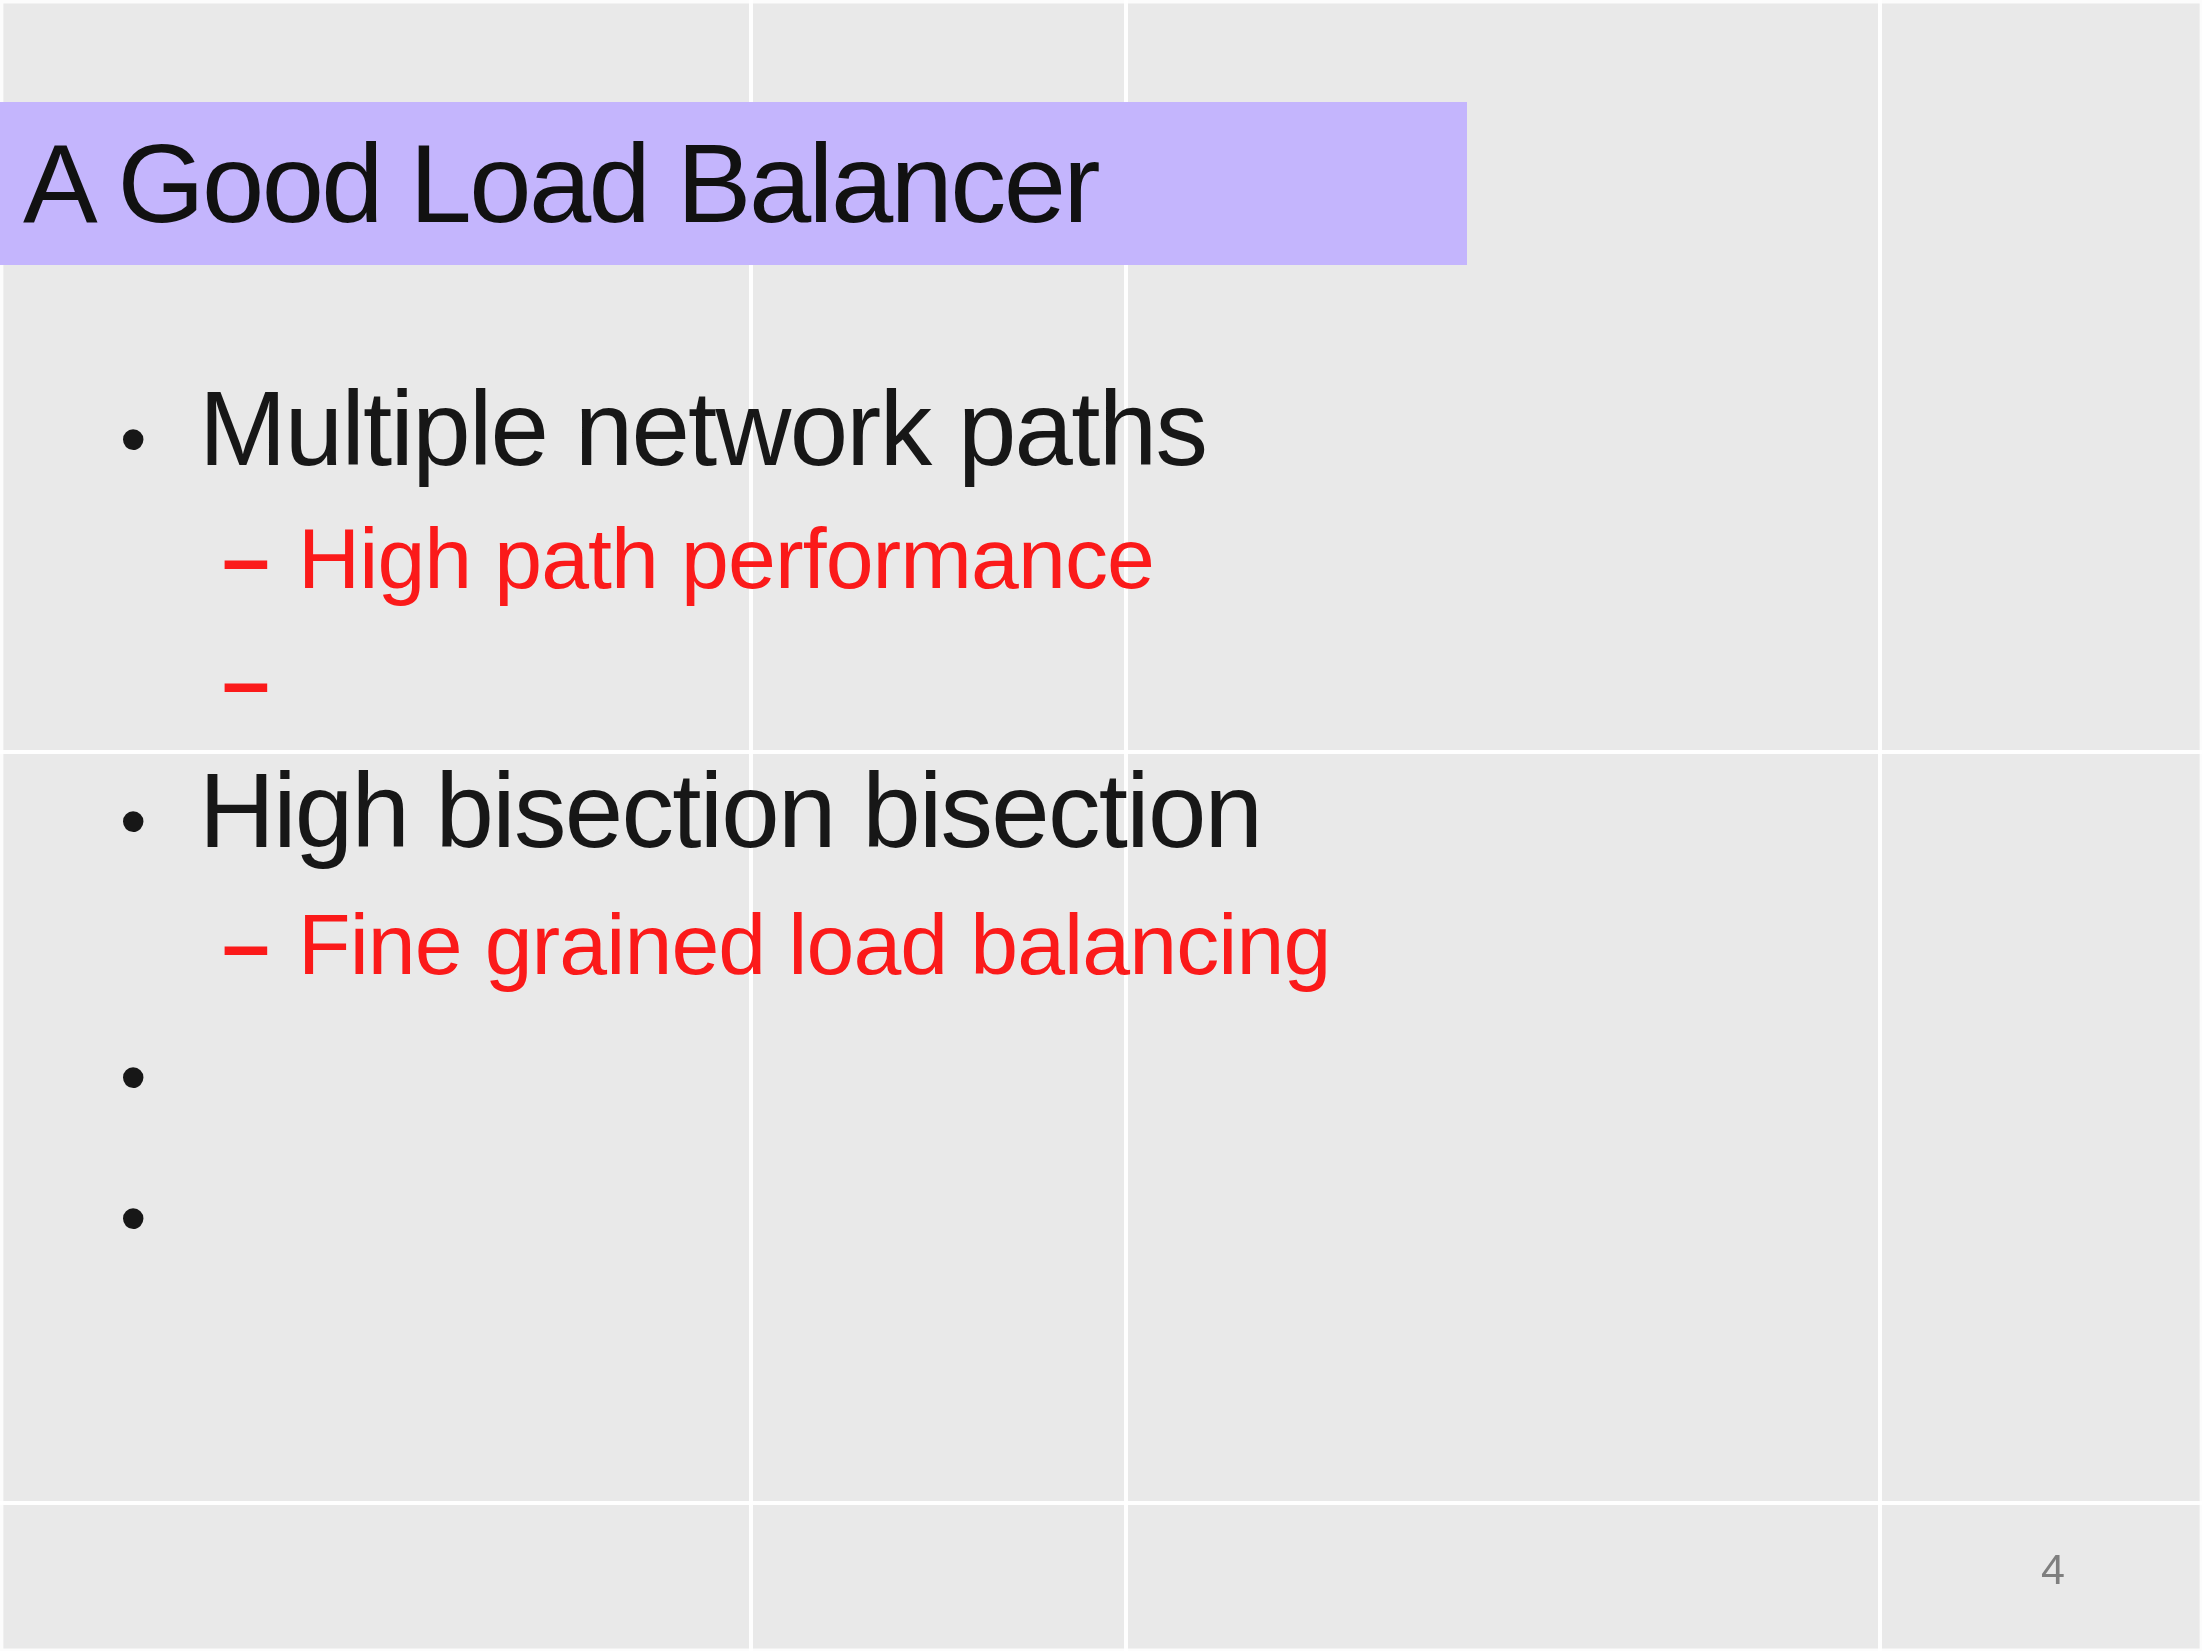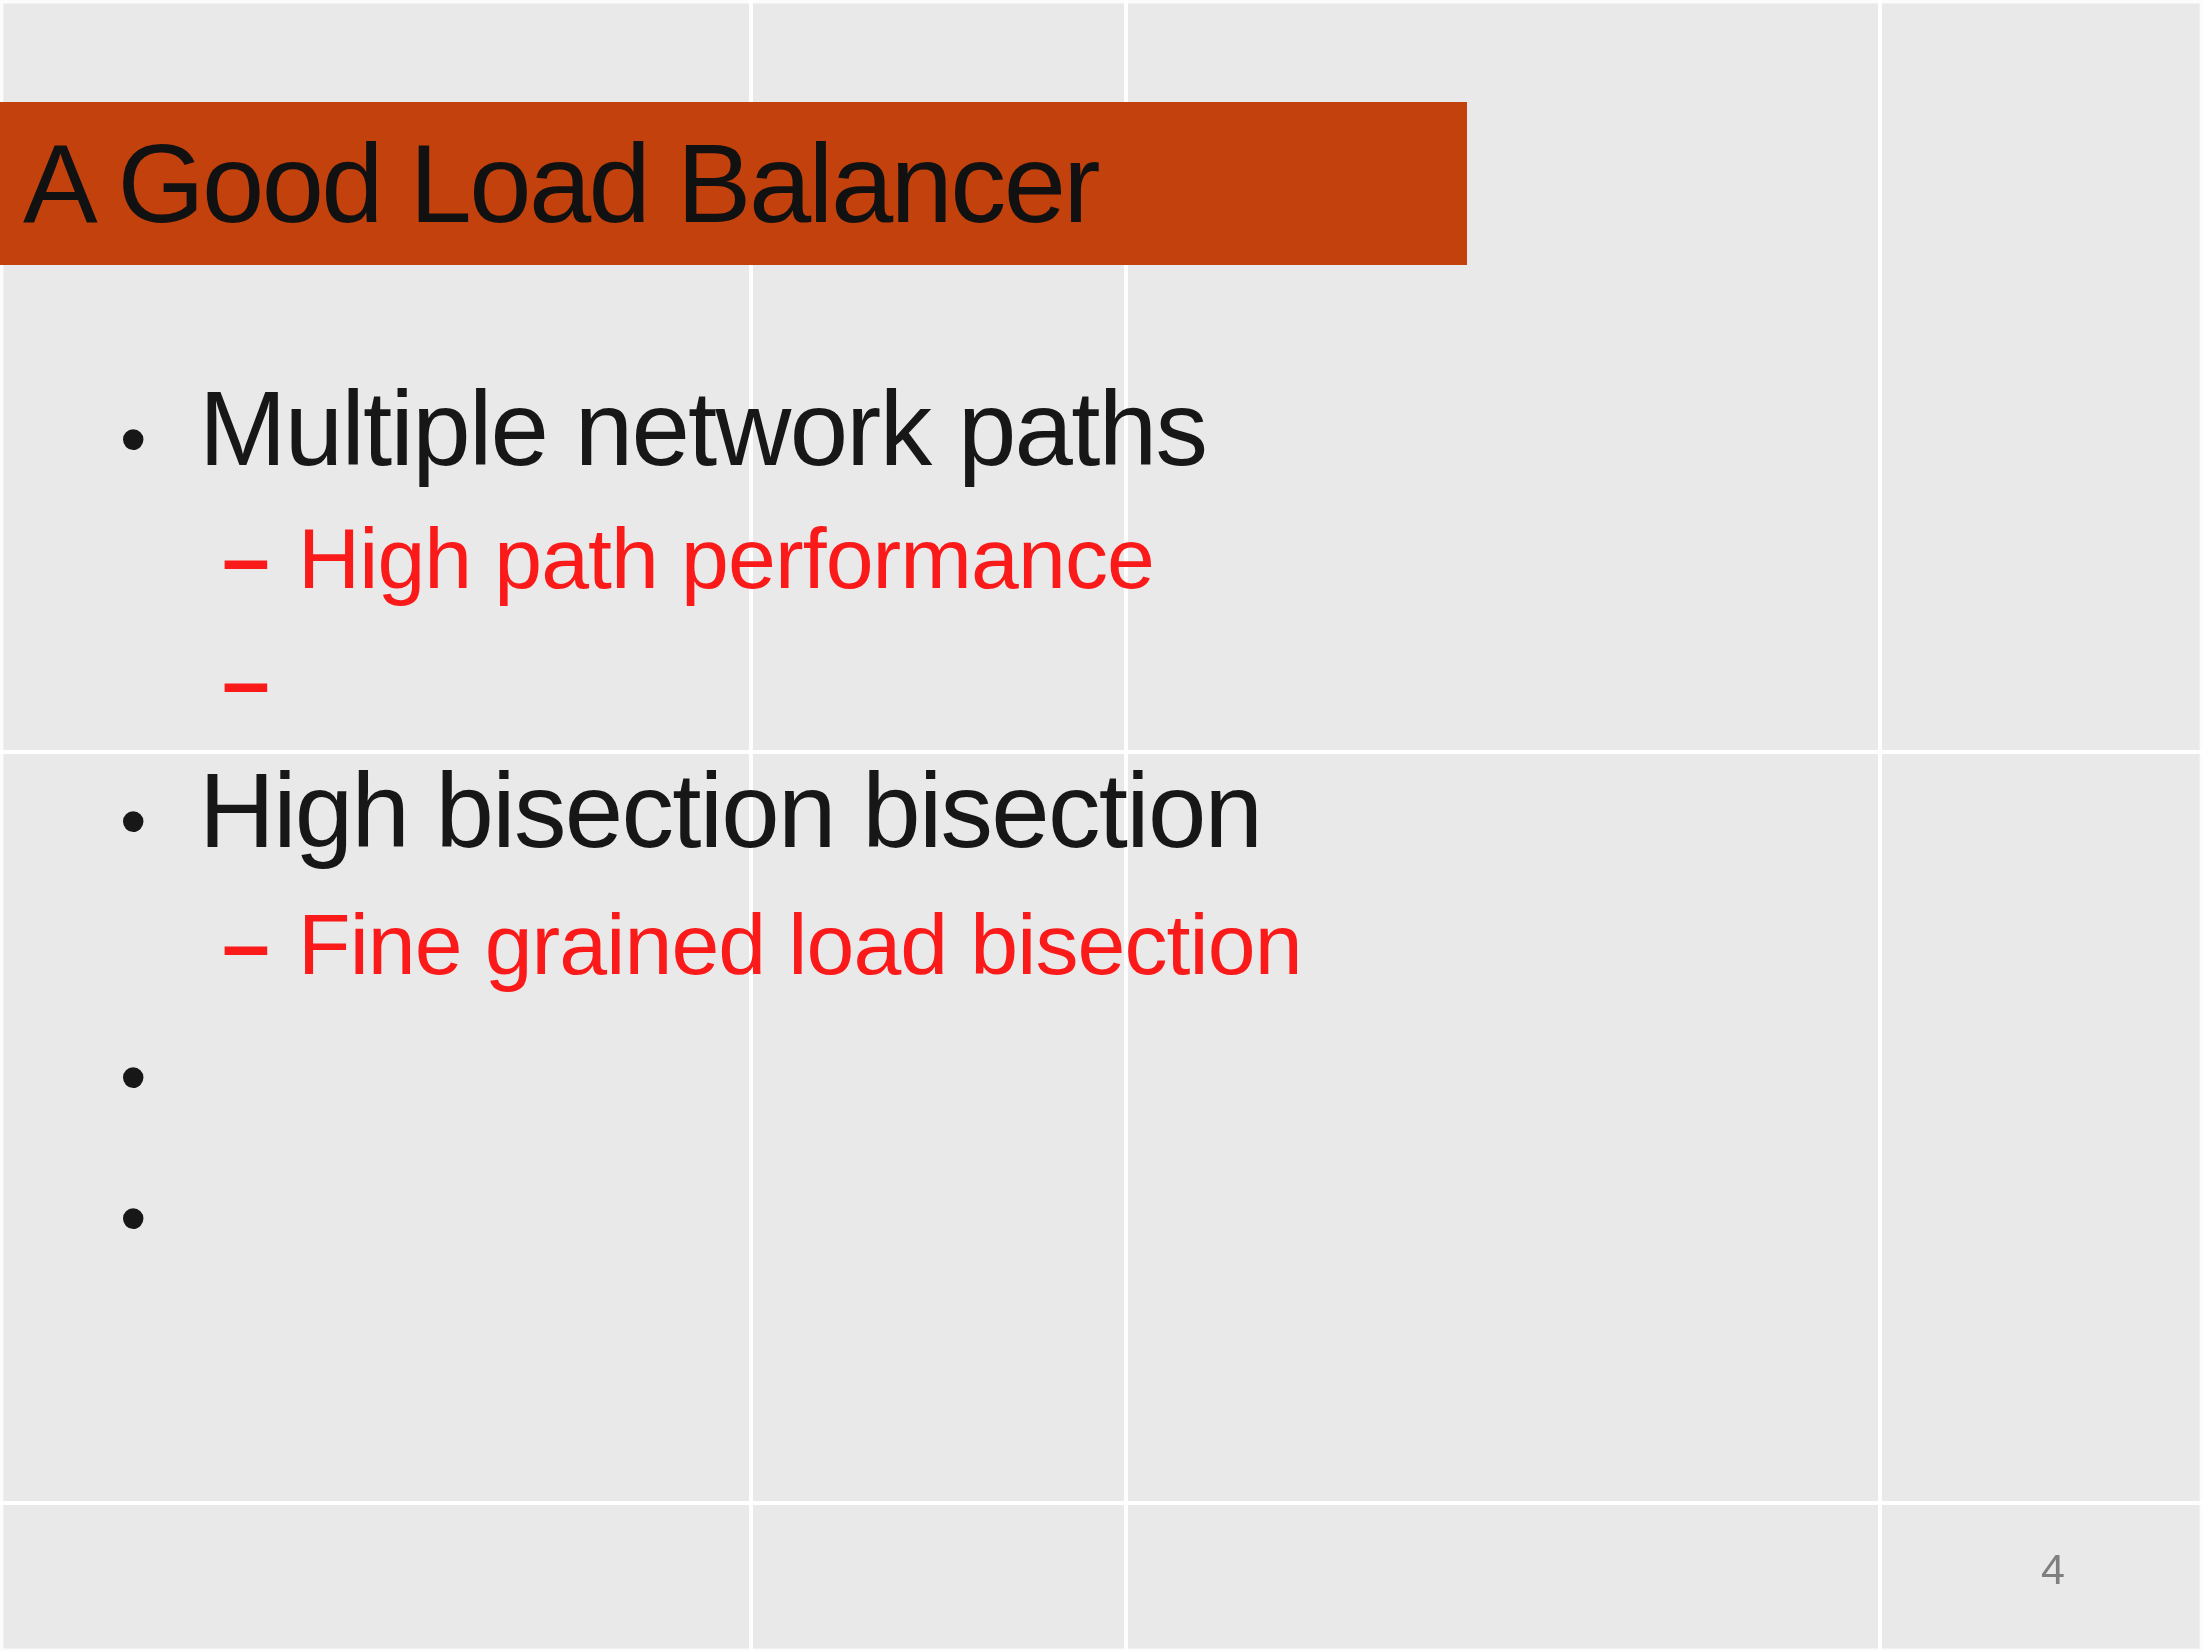--- a/index.html
+++ b/index.html
@@ -38,21 +38,21 @@
   .v3 { left: 1878px; }
   .h1 { top: 750px; }
   .h2 { top: 1501px; }
 
   .title-banner {
     position: absolute;
     left: 0;
     top: 102px;
     width: 1467px;
     height: 163px;
-    background: #c2410c;
+    background: #c4b5fd;
     display: flex;
     align-items: center;
     padding-left: 23px;
     box-sizing: border-box;
     z-index: 3;
   }
   .title-banner h1 {
     margin: 0;
     font-size: 112px;
     font-weight: 400;
@@ -133,21 +133,21 @@
     <span class="marker">–</span>
   </div>
 
   <div class="bullet-line level1" style="top:746px">
     <span class="marker">•</span>
     <span class="text">High bisection bisection</span>
   </div>
 
   <div class="bullet-line level2" style="top:888px">
     <span class="marker">–</span>
-    <span class="text">Fine grained load bisection</span>
+    <span class="text">Fine grained load balancing</span>
   </div>
 
   <div class="bullet-line level1" style="top:1013px">
     <span class="marker">•</span>
   </div>
 
   <div class="bullet-line level1" style="top:1154px">
     <span class="marker">•</span>
   </div>
 

